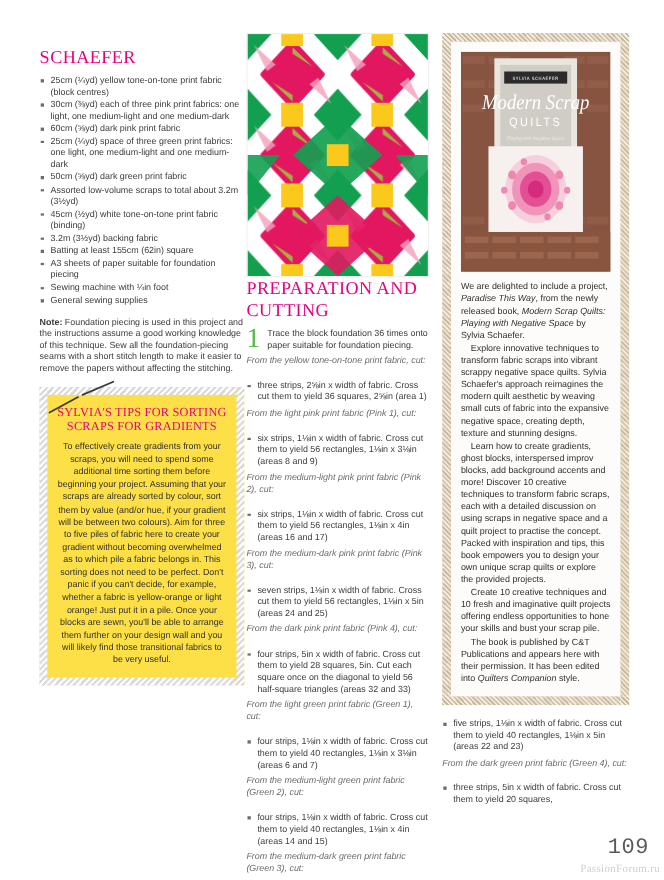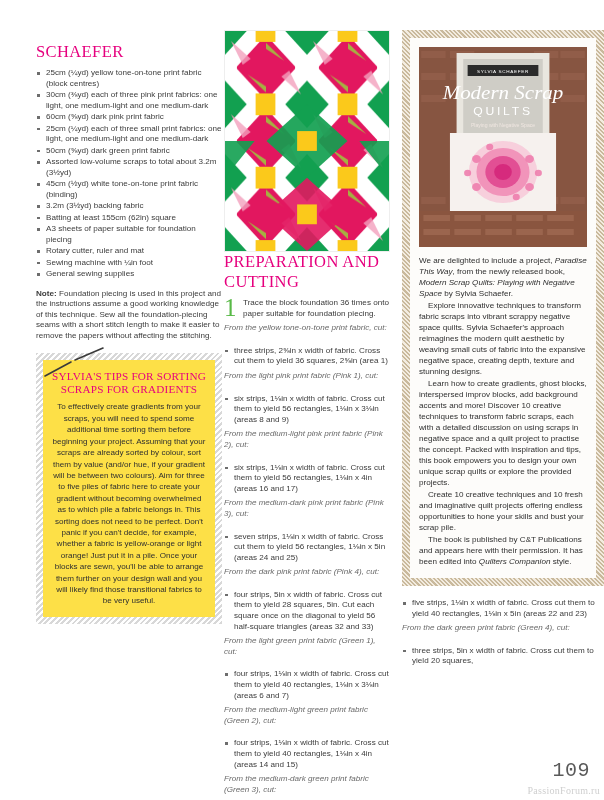--- a/index.html
+++ b/index.html
@@ -7,21 +7,21 @@
     width:604px;height:800px;background:#ffffff;
     font-family:"Liberation Sans", sans-serif;
     color:#3a3a3a;overflow:hidden;position:relative;
   }
   .page{position:absolute;inset:0;}
 
   
   .col{position:absolute;top:0;}
   #col1{left:36px;width:186px;}
   #col2{left:224px;width:166px;}
-  #col3{left:402px;width:202px;}
+  #col3{left:402px;width:170px;}
 
   
   .h-section{
     font-family:"Liberation Serif", serif;
     font-size:16.5px;letter-spacing:.4px;
     color:#e6007e;margin:0 0 6px 0;font-weight:400;
   }
   #col1 .h-section{padding-top:42px;}
 
   
@@ -124,28 +124,27 @@
 <div class="page">
 
   <div class="col" id="col1">
 
     <h2 class="h-section">SCHAEFER</h2>
 
     <ul class="mat" id="materials-list">
         <li>25cm (¼yd) yellow tone-on-tone print fabric (block centres)</li>
         <li>30cm (⅜yd) each of three pink print fabrics: one light, one medium-light and one medium-dark</li>
         <li>60cm (⅝yd) dark pink print fabric</li>
-        <li>25cm (¼yd) each of three small print fabrics: one light, one medium-light and one medium-dark</li>
+        <li>25cm (¼yd) space of three green print fabrics: one light, one medium-light and one medium-dark</li>
         <li>50cm (⅝yd) dark green print fabric</li>
         <li>Assorted low-volume scraps to total about 3.2m (3½yd)</li>
         <li>45cm (½yd) white tone-on-tone print fabric (binding)</li>
         <li>3.2m (3½yd) backing fabric</li>
         <li>Batting at least 155cm (62in) square</li>
         <li>A3 sheets of paper suitable for foundation piecing</li>
-        <li>Rotary cutter, ruler and mat</li>
         <li>Sewing machine with ¼in foot</li>
         <li>General sewing supplies</li>
       </ul>
 
     <p class="note">
       <b>Note:</b><span> Foundation piecing is used in this project and the instructions assume a good working knowledge of this technique. Sew all the foundation-piecing seams with a short stitch length to make it easier to remove the papers without affecting the stitching.</span>
     </p>
 
     <div class="tipsbox">
       <svg class="squiggle" viewBox="0 0 90 34">

